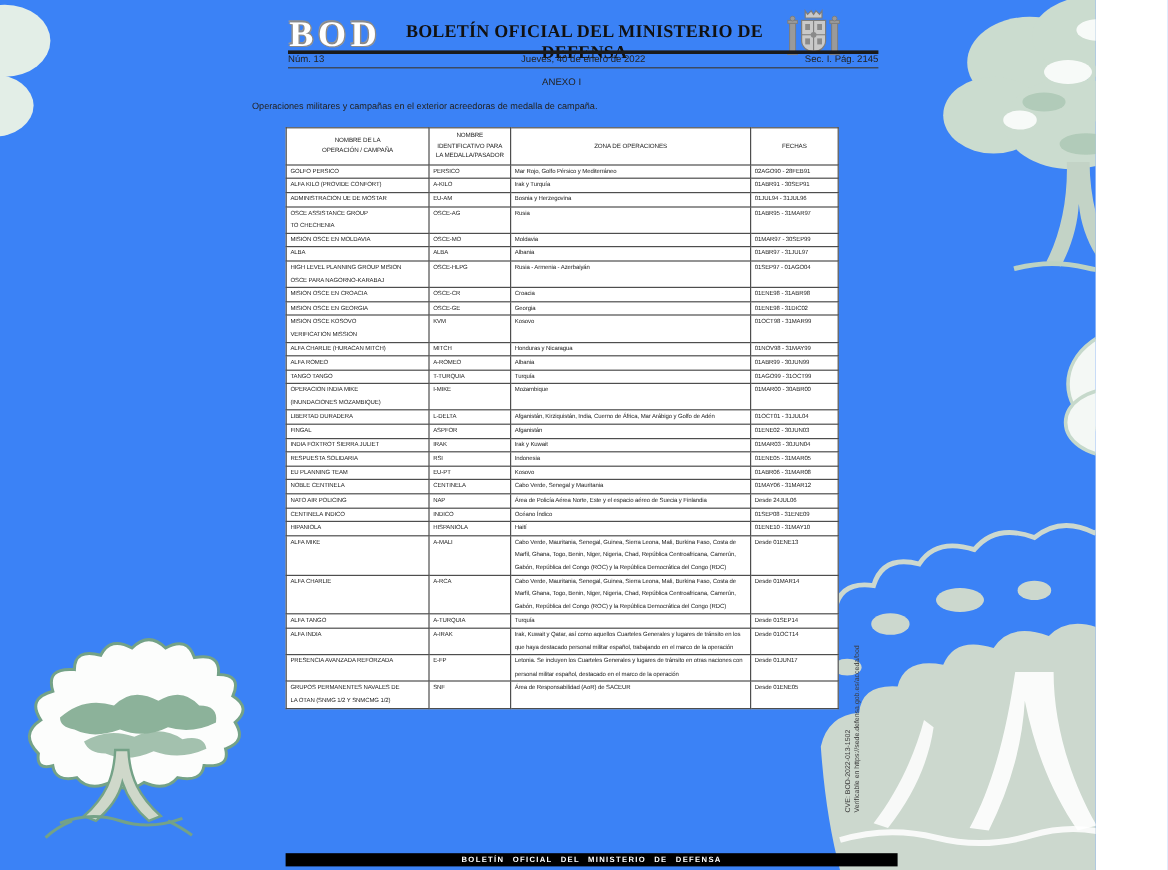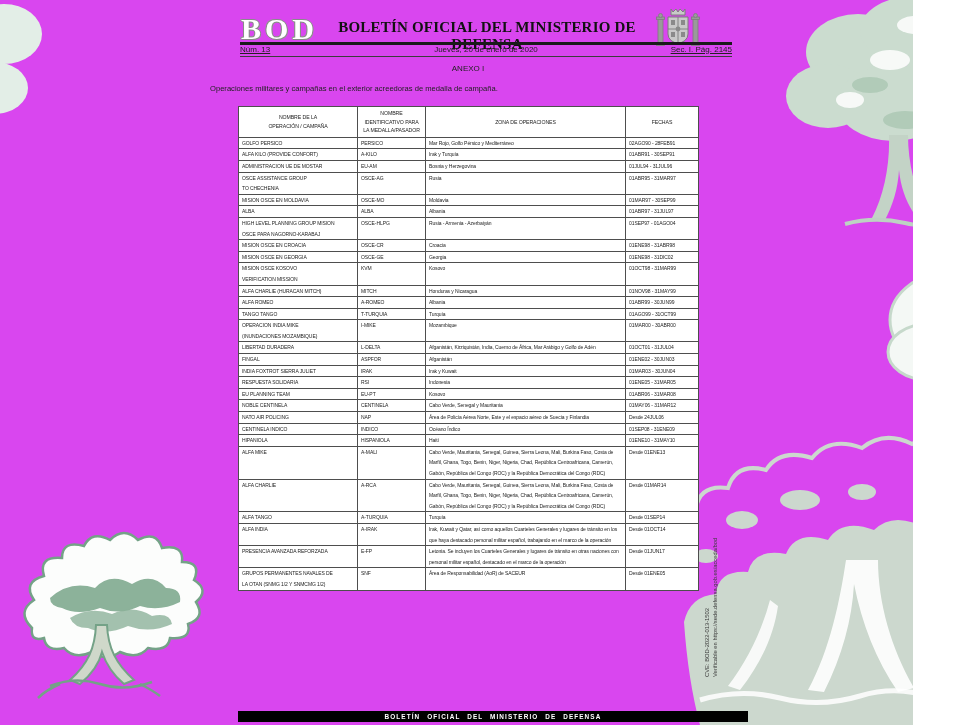--- a/index.html
+++ b/index.html
@@ -1,30 +1,30 @@
 <!DOCTYPE html>
 <html><head>
 <meta charset="utf-8">
 <style>
   html,body{margin:0;padding:0;background:#ffffff;}
-  .page{position:relative;width:913px;height:725px;background:#d946ef;overflow:hidden;
+  .page{position:relative;width:913px;height:725px;background:#3b82f6;overflow:hidden;
         font-family:"Liberation Sans",sans-serif;color:#1b1b1b;}
   .wm{position:absolute;left:0;top:0;width:973px;height:725px;pointer-events:none;}
 
   
   .bod-logo{position:absolute;left:241px;top:12px;font-family:"Liberation Serif",serif;
     font-weight:bold;font-size:30px;letter-spacing:4px;color:#ffffff;
     text-shadow:-1px 0 #8a8a8a,1px 0 #8a8a8a,0 -1px #8a8a8a,0 1px #8a8a8a,-1px -1px #9a9a9a,1px 1px #9a9a9a;}
   .main-title{position:absolute;left:322px;top:19px;width:330px;text-align:center;
     font-family:"Liberation Serif",serif;font-weight:bold;font-size:15px;letter-spacing:.2px;color:#111;}
   .arms{position:absolute;left:655px;top:5px;}
   .rule-thick{position:absolute;left:240px;top:42px;width:492px;height:2.6px;background:#1a1a1a;}
   .rule-thin{position:absolute;left:240px;top:56px;width:492px;height:1px;background:#3c3c3c;}
   .issue-row{position:absolute;left:240px;top:44.5px;width:492px;display:flex;
-    justify-content:space-between;font-size:8px;color:#222;text-decoration:underline;}
+    justify-content:space-between;font-size:8px;color:#222;}
   .issue-row .mid{position:absolute;left:0;width:100%;text-align:center;}
   .issue-row span{position:relative;background:transparent;}
 
   
   .anexo{position:absolute;left:238px;top:64px;width:460px;text-align:center;font-size:8px;color:#222;}
   .anexo-sub{position:absolute;left:210px;top:84px;width:520px;text-align:left;font-size:7.6px;color:#222;}
 
   
   .ops-table-wrap{position:absolute;left:238px;top:106px;width:461px;background:#ffffff;}
   table.ops{border-collapse:collapse;table-layout:fixed;width:460px;background:#fff;}
@@ -141,21 +141,21 @@
       <rect x="16" y="15" width="4" height="5"></rect>
         <rect x="26" y="15" width="4" height="5"></rect>
       <rect x="16" y="27" width="4" height="5"></rect>
         <rect x="26" y="27" width="4" height="5"></rect>
       <circle cx="23" cy="24" r="2.4"></circle>
     </g>
   </svg>
   <div class="rule-thick"></div>
   <div class="issue-row">
     <span>Núm. 13</span>
-    <span class="mid">Jueves, 20 de enero de 2020</span>
+    <span class="mid">Jueves, 40 de enero de 2022</span>
     <span>Sec. I. Pág. 2145</span>
   </div>
   <div class="rule-thin"></div>
 
   <div class="anexo">ANEXO I</div>
   <div class="anexo-sub">Operaciones militares y campañas en el exterior acreedoras de medalla de campaña.</div>
 
   <div class="ops-table-wrap">
     <table class="ops">
       <colgroup>

